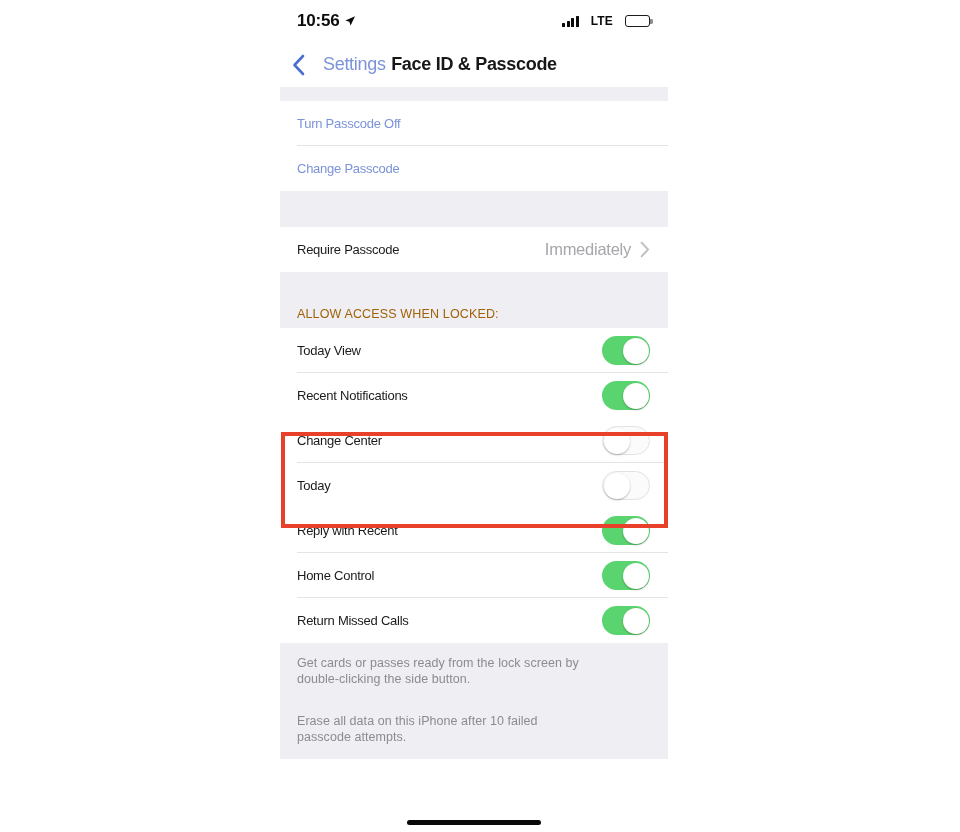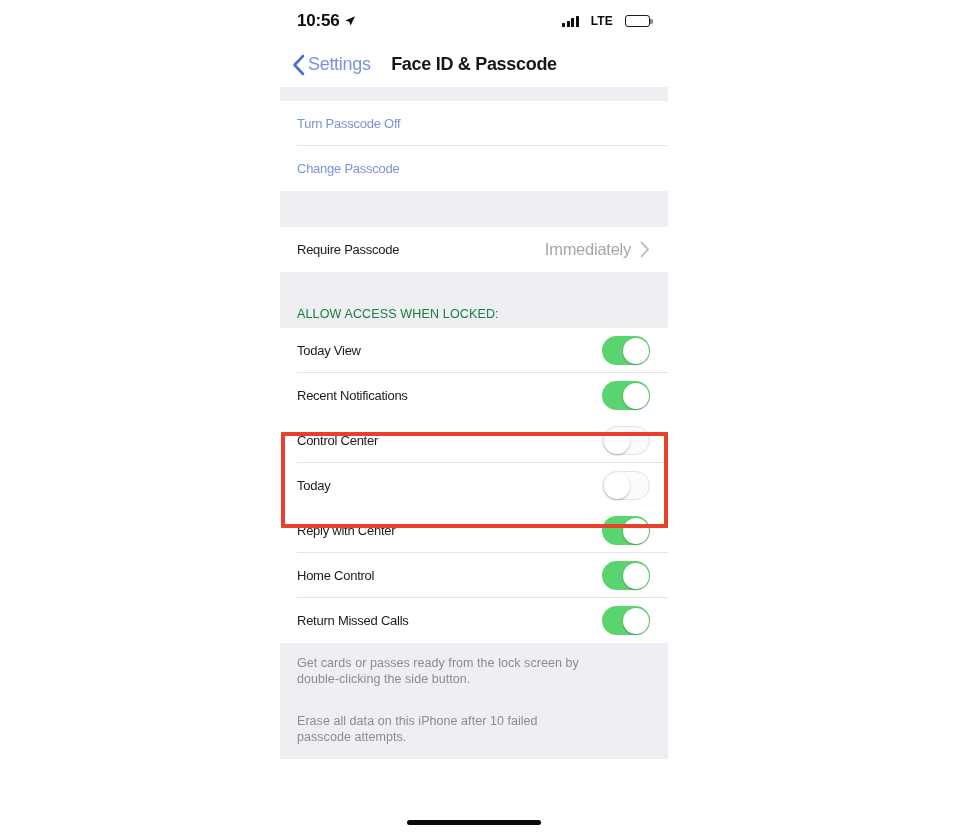--- a/index.html
+++ b/index.html
@@ -96,21 +96,21 @@
     height: 45px;
     background: #ffffff;
     display: flex;
     align-items: center;
     position: relative;
     padding-left: 12px;
   }
   .back {
     display: flex;
     align-items: center;
-    gap: 3px;
+    gap: 18px;
     cursor: pointer;
   }
   .back-label {
     font-size: 18px;
     color: #7b93d8;
     letter-spacing: -0.3px;
   }
   .nav-title {
     position: absolute;
     left: 0; right: 0;
@@ -172,21 +172,21 @@
   
   .sec-head {
     background: #eeeef3;
     padding: 22px 17px 7px 17px;
     height: 56px;
     display: flex;
     align-items: flex-end;
   }
   .sec-head span {
     font-size: 12.5px;
-    color: #15803d;
+    color: #a16207;
     letter-spacing: 0.15px;
   }
 
   
   .note {
     background: #eeeef3;
     padding: 12px 17px 14px 17px;
   }
   .note span {
     display: block;
@@ -323,35 +323,35 @@
       </div>
 
       <div class="row">
         <span class="row-label">Recent Notifications</span>
         <span class="toggle on">
             <span class="knob"></span>
           </span>
       </div>
 
       <div class="row sep">
-        <span class="row-label">Control Center</span>
+        <span class="row-label">Change Center</span>
         <span class="toggle off">
             <span class="knob"></span>
           </span>
       </div>
 
       <div class="row">
         <span class="row-label">Today</span>
         <span class="toggle off">
             <span class="knob"></span>
           </span>
       </div>
 
       <div class="row sep">
-        <span class="row-label">Reply with Center</span>
+        <span class="row-label">Reply with Recent</span>
         <span class="toggle on">
             <span class="knob"></span>
           </span>
       </div>
 
       <div class="row sep">
         <span class="row-label">Home Control</span>
         <span class="toggle on">
             <span class="knob"></span>
           </span>

